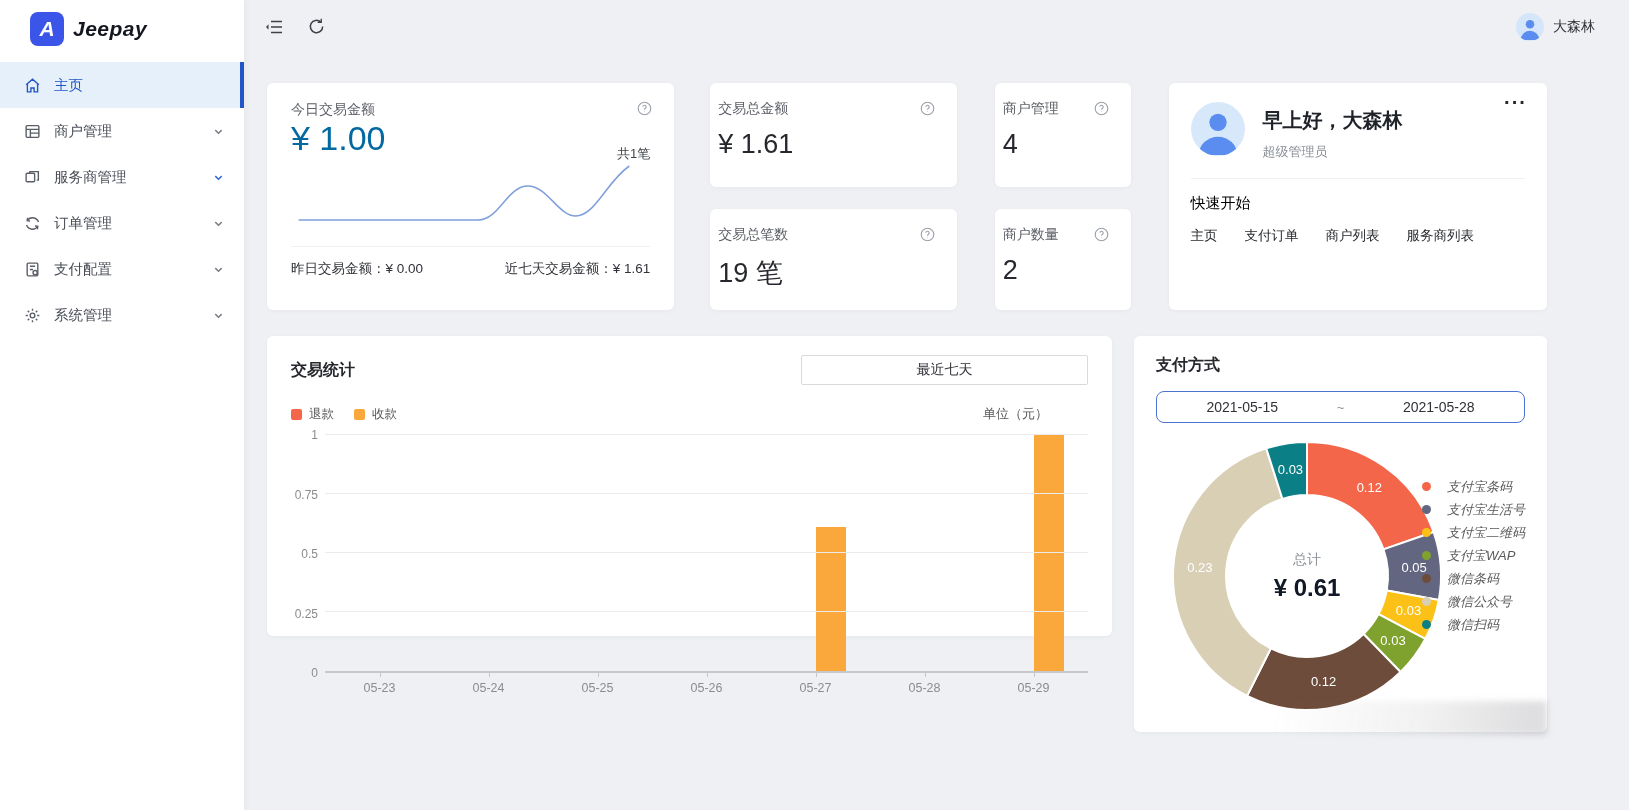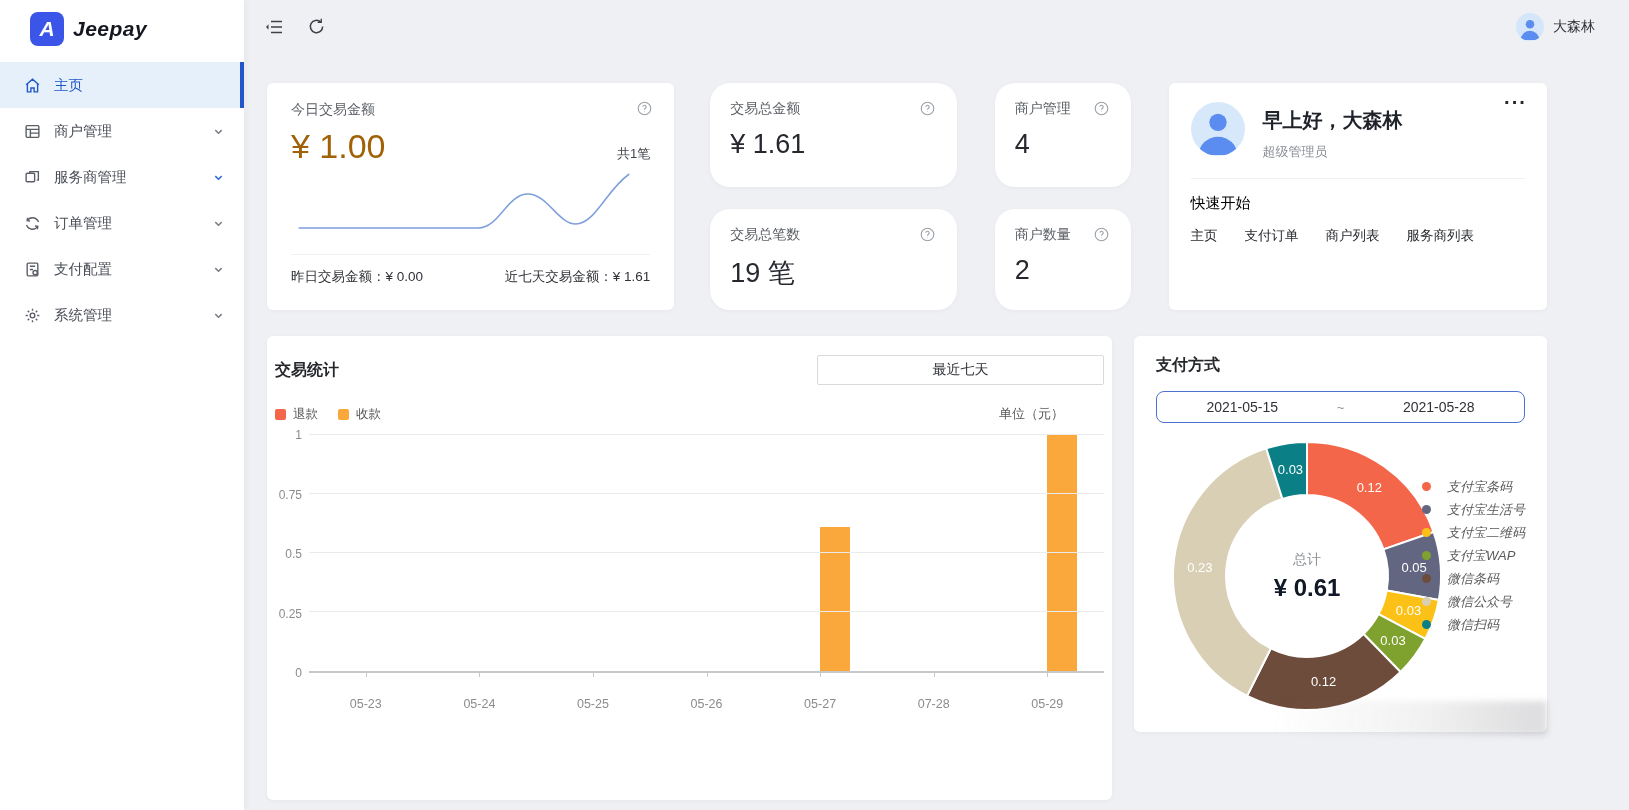--- a/index.html
+++ b/index.html
@@ -30,66 +30,66 @@
   .content { margin:29px 0 0 23px; width:1280px; }
   .card { background:#fff; border-radius:6px; box-shadow:0 1px 4px rgba(15,35,95,.04); }
 
   .row1 { display:flex; gap:16px; }
   .row2 { display:flex; margin-top:26px; }
 
   
   .card-today { width:424px; height:227px; display:flex; flex-direction:column; padding:18px 24px 0; position:relative; }
   .stat-title { font-size:14px; color:#5c6066; }
   .help { position:absolute; top:18px; right:22px; color:#9aa0a8; cursor:pointer; display:flex; }
-  .today-value { font-size:34px; color:#a16207; margin-top:8px; }
+  .today-value { font-size:34px; color:#0369a1; margin-top:0; }
   .today-count { position:absolute; top:62px; right:24px; font-size:13px; color:#41454b; }
   .sparkline { margin-top:2px; height:86px; width:100%; }
   .today-footer { border-top:1px solid #f0f0f0; display:flex; justify-content:space-between; padding:13px 0 0; font-size:13.5px; color:#303238; height:46px; }
 
   .stack { display:flex; flex-direction:column; gap:22px; }
   .stack1 { width:258px; margin-left:20px; }
   .stack2 { width:142px; margin-left:22px; }
-  .card-mini { position:relative; padding:17px 20px;border-radius:20px; }
+  .card-mini { position:relative; padding:17px 8px; }
   .card-mini.h1 { height:104px; }
   .card-mini.h2 { height:101px; }
   .mini-value { font-size:27px; color:#26282e; margin-top:11px; }
 
   
   .card-greet { width:394px; height:227px; margin-left:22px; padding:19px 22px; position:relative; }
   .greet-head { display:flex; gap:18px; }
   .avatar-lg { width:54px; height:54px; border-radius:50%; background:#d8e8fb; overflow:hidden; display:flex; align-items:flex-end; justify-content:center; flex:0 0 54px; }
   .greet-title { font-size:20px; font-weight:bold; color:#1f2329; margin-top:5px; }
   .greet-role { font-size:13px; color:#8a8f96; margin-top:9px; }
   .greet-more { position:absolute; top:8px; right:20px; font-size:20px; font-weight:bold; color:#26282d; letter-spacing:1px; cursor:pointer; }
   .greet-div { border-top:1px solid #f0f0f0; margin:17px 0 15px; }
   .quick-title { font-size:15px; color:#000000; }
   .quick-links { display:flex; gap:27px; margin-top:14px; }
   .quick-links a { font-size:13.5px; color:#26282d; text-decoration:none; cursor:pointer; }
 
   
-  .card-chart { width:845px; height:464px; padding:19px 8px; }
+  .card-chart { width:845px; height:300px; padding:19px 24px; }
   .chart-head { display:flex; align-items:center; justify-content:space-between; }
   .chart-title { font-size:16px; font-weight:bold; color:#26282d; }
   .range-select { width:287px; height:30px; border:1px solid #d9d9d9; border-radius:2px; background:#fff; display:flex; align-items:center; justify-content:center; font-size:14px; color:#303238; cursor:pointer; }
   .legend-row { display:flex; align-items:center; margin-top:20px; }
   .bar-legend { display:flex; gap:20px; }
   .bl-item { display:flex; align-items:center; gap:7px; font-size:12.5px; color:#595959; cursor:pointer; }
   .bl-sq { width:11px; height:11px; border-radius:2px; }
   .unit-label { margin-left:auto; font-size:13px; color:#595959; padding-right:40px; }
   .plot-wrap { display:flex; margin-top:12px; }
   .y-axis { width:34px; position:relative; height:238px; flex:0 0 34px; }
   .ytick { position:absolute; right:7px; transform:translateY(50%); font-size:12px; color:#8c8c8c; }
   .bar-plot { position:relative; flex:1; height:238px; border-bottom:2px solid #c6c8cb; }
   .gridline { position:absolute; left:0; right:0; height:1px; background:#ebebeb; }
   .bar-slots { display:flex; height:100%; }
   .slot { flex:1; display:flex; align-items:flex-end; justify-content:center; position:relative; }
   .bar-pair { display:flex; align-items:flex-end; height:100%; }
   .bar { width:30px; }
   .tickmark { position:absolute; bottom:-6px; left:50%; width:1px; height:4px; background:#c6c8cb; }
-  .xlabels { display:flex; margin-left:34px; margin-top:24px; }
+  .xlabels { display:flex; margin-left:34px; margin-top:8px; }
   .xlabel { flex:1; text-align:center; font-size:12.5px; color:#8c8c8c; }
 
   
   .card-pie { width:413px; height:396px; margin-left:22px; padding:19px 22px; position:relative; }
   .pie-title { font-size:16px; font-weight:bold; color:#26282d; }
   .date-range { margin-top:15px; height:32px; border:1px solid #4e73cf; border-radius:8px; display:flex; align-items:center; background:#fff; cursor:text; }
   .dr-part { flex:1; text-align:center; font-size:14px; color:#303238; }
   .dr-sep { width:26px; text-align:center; color:#8a8f96; font-size:13px; }
   .donut-wrap { position:relative; height:300px; margin-top:6px; }
   .donut-svg { position:absolute; left:6px; top:2px; }
@@ -401,21 +401,21 @@
               <div class="gridline" style="bottom: 50%;"></div>
               <div class="gridline" style="bottom: 25%;"></div>
             </div>
         </div>
         <div class="xlabels">
             <div class="xlabel">05-23</div>
             <div class="xlabel">05-24</div>
             <div class="xlabel">05-25</div>
             <div class="xlabel">05-26</div>
             <div class="xlabel">05-27</div>
-            <div class="xlabel">07-28</div>
+            <div class="xlabel">05-28</div>
             <div class="xlabel">05-29</div>
           </div>
       </div>
 
       <div class="card card-pie">
         <div class="pie-title">支付方式</div>
         <div class="date-range">
           <span class="dr-part">2021-05-15</span>
           <span class="dr-sep">~</span>
           <span class="dr-part">2021-05-28</span>

